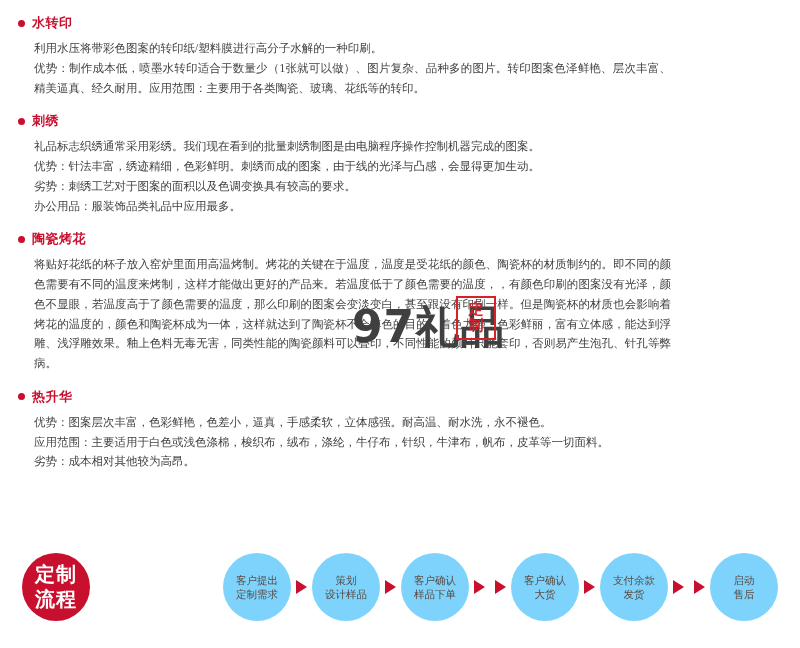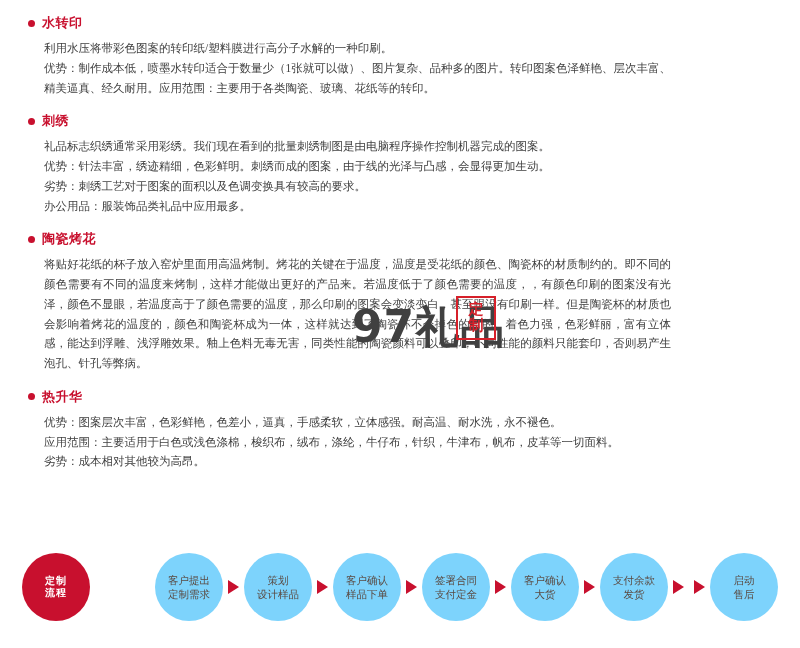--- a/index.html
+++ b/index.html
@@ -13,21 +13,21 @@
     background: #ffffff;
     font-family: "DejaVu Sans", "Liberation Sans", sans-serif;
     color: #3a3a3a;
     position: relative;
     overflow: hidden;
   }
   .page {
     width: 693px;
     height: 648px;
     position: relative;
-    padding: 14px 22px 0 22px;
+    padding: 14px 22px 0 12px;
   }
   .section {
     margin-bottom: 14px;
   }
   .sec-head {
     display: flex;
     align-items: center;
     gap: 7px;
     margin-bottom: 7px;
   }
@@ -69,21 +69,21 @@
   .flow-badge {
     width: 68px;
     height: 68px;
     border-radius: 50%;
     background: #c8102e;
     color: #fff;
     display: flex;
     flex-direction: column;
     align-items: center;
     justify-content: center;
-    font-size: 10px;
+    font-size: 20px;
     font-weight: bold;
     line-height: 1.25;
     letter-spacing: 1px;
     flex: 0 0 auto;
   }
   .flow-node {
     width: 68px;
     height: 68px;
     border-radius: 50%;
     background: #7dd3fc;
@@ -223,24 +223,20 @@
       <span>设计样品</span>
     </div>
     <div class="arrow"></div>
 
     <div class="flow-node">
       <span>客户确认</span>
       <span>样品下单</span>
     </div>
     <div class="arrow"></div>
 
-    <div class="flow-node">
-      <span>签署合同</span>
-      <span>支付定金</span>
-    </div>
     <div class="arrow"></div>
 
     <div class="flow-node">
       <span>客户确认</span>
       <span>大货</span>
     </div>
     <div class="arrow"></div>
 
     <div class="flow-node">
       <span>支付余款</span>

